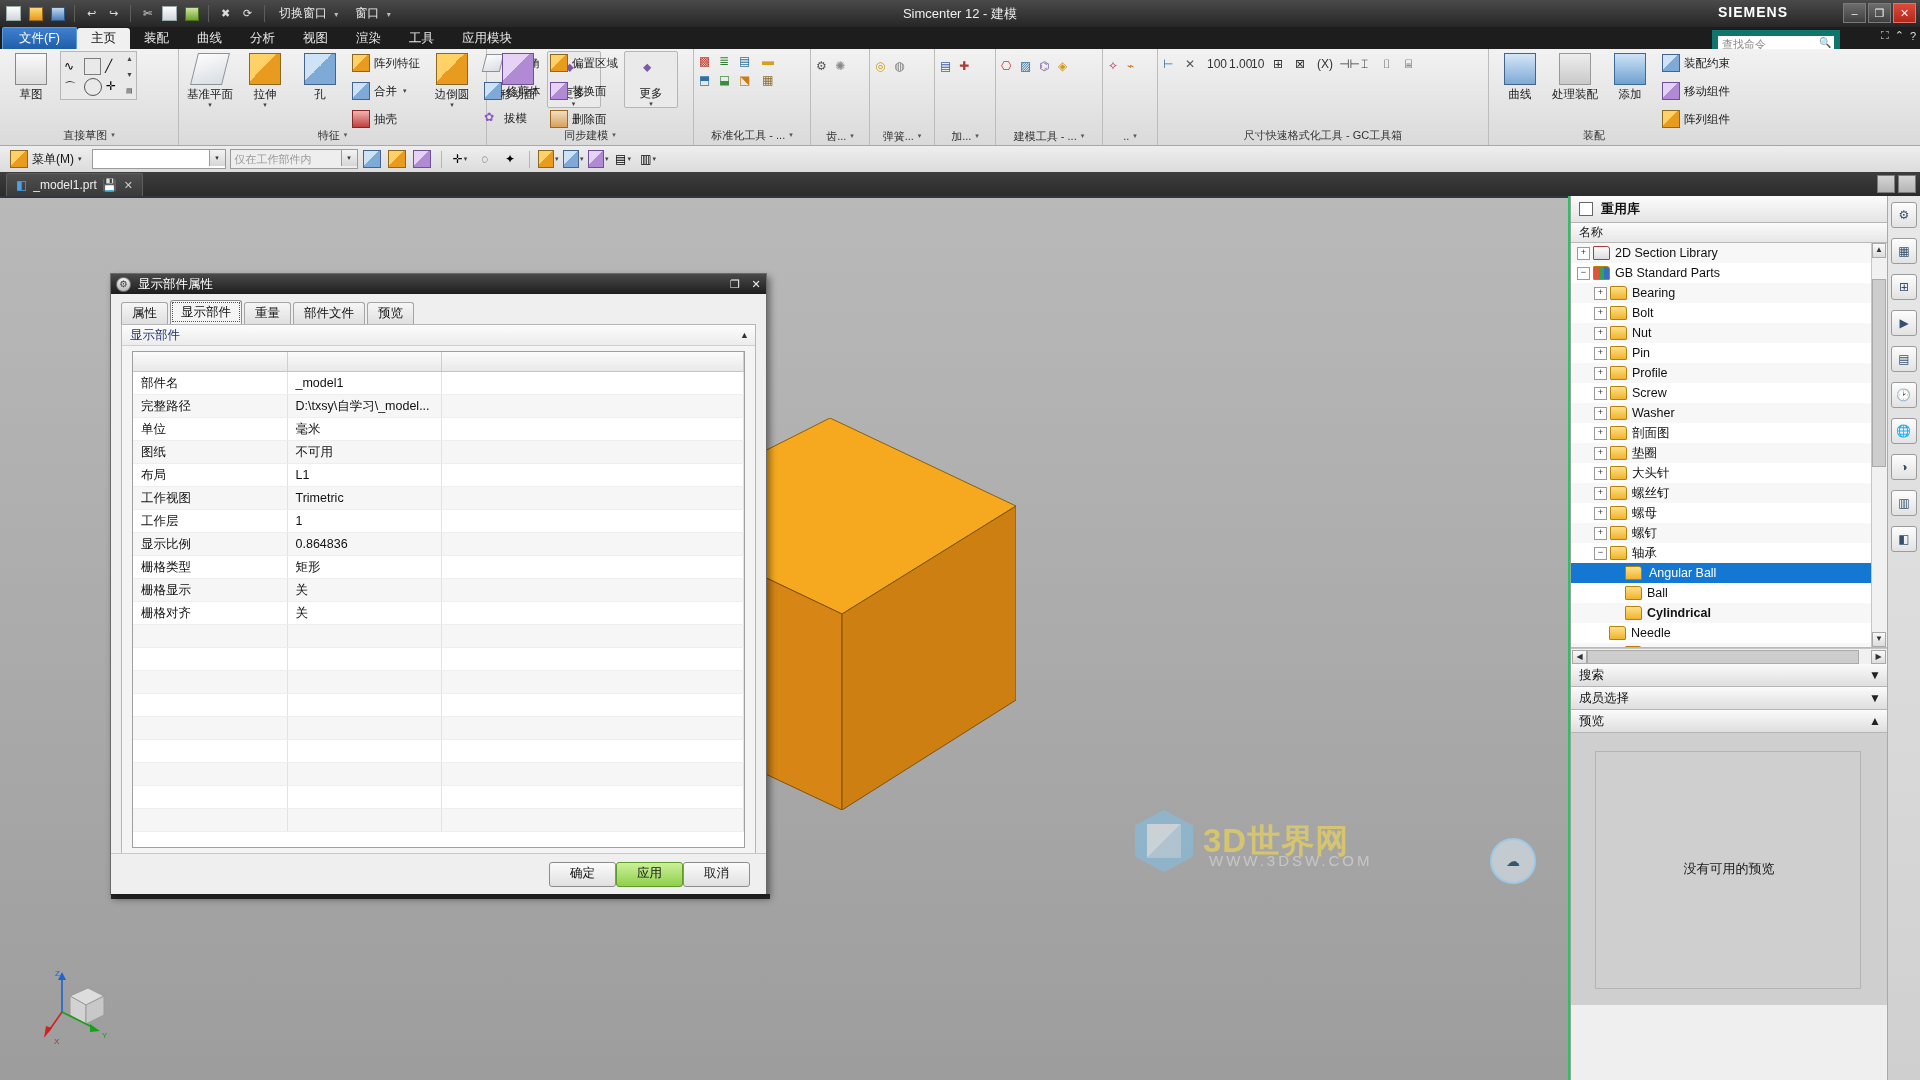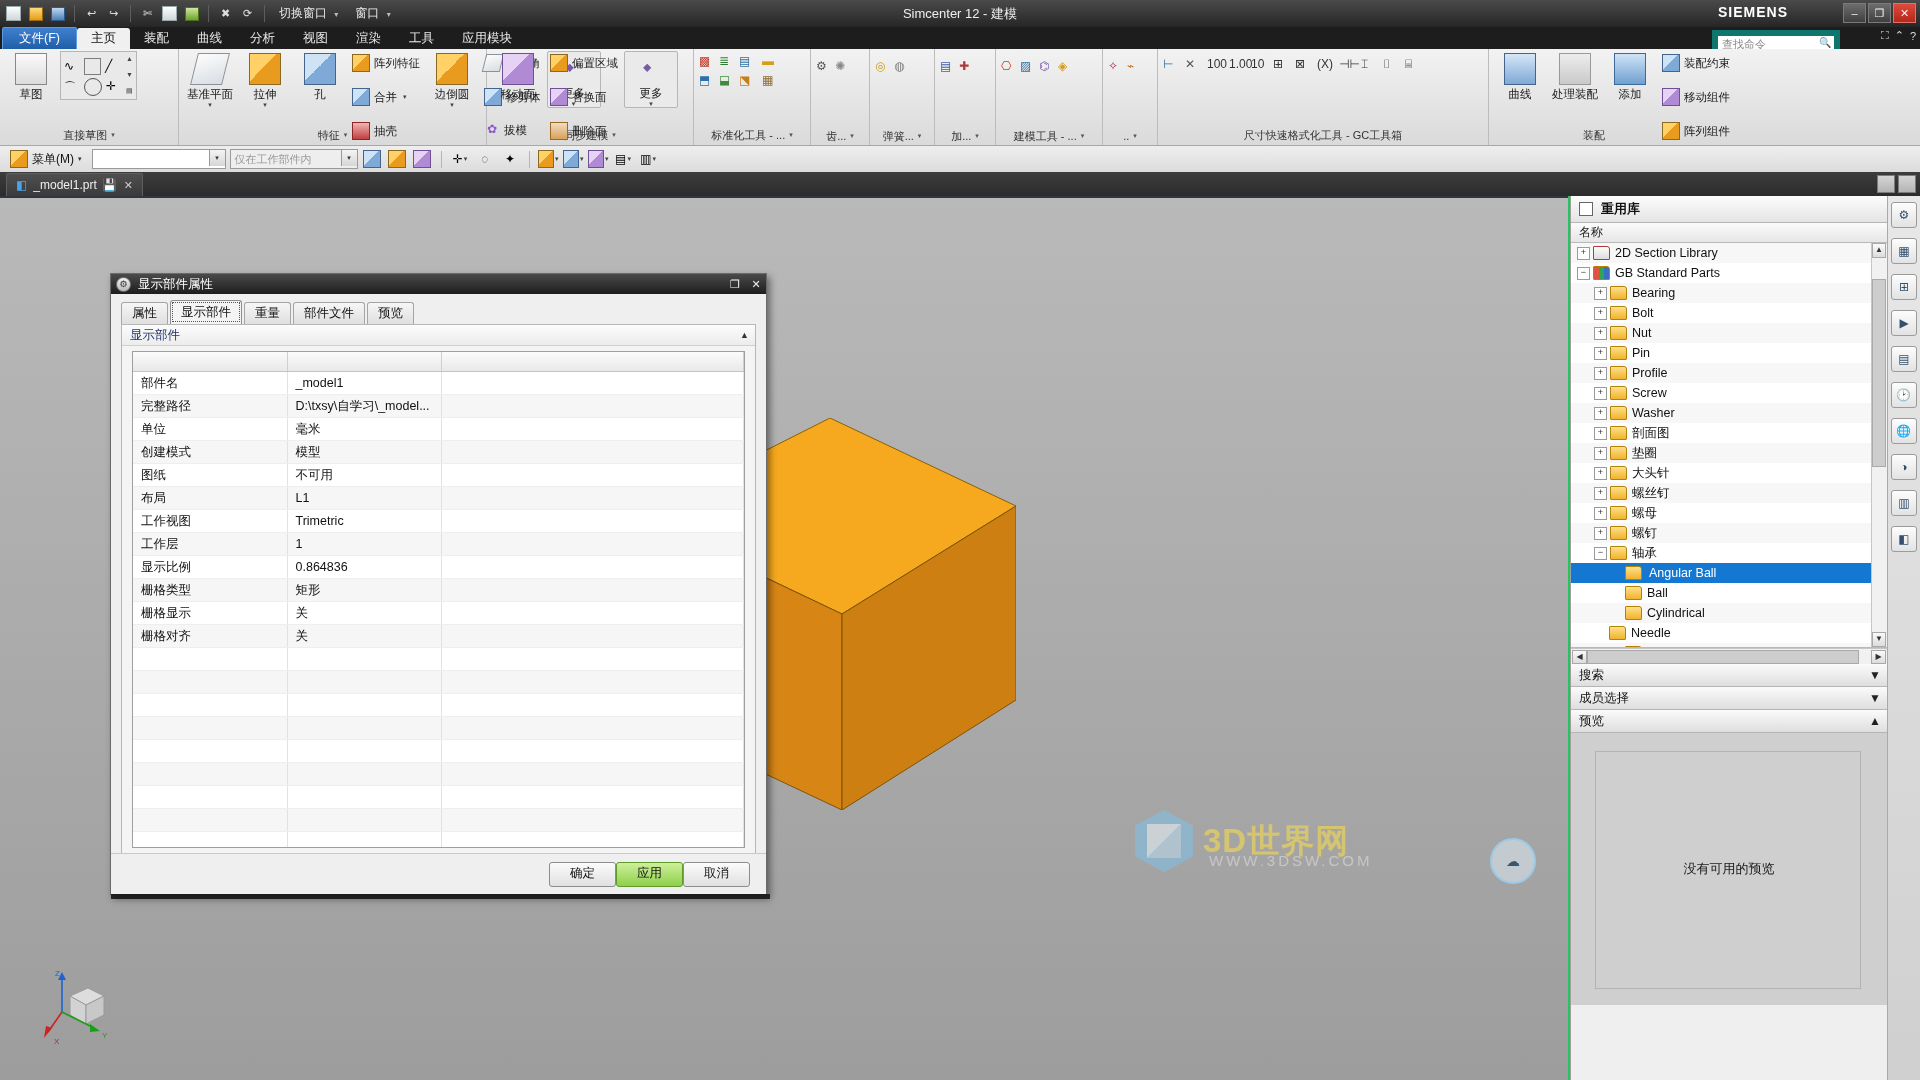--- a/index.html
+++ b/index.html
@@ -57,21 +57,21 @@
   .rgroup{position:relative;display:flex;flex-direction:column;justify-content:space-between;
           padding:2px 5px 0 5px;border-right:1px solid #bcbcbc;}
   .rgroup .items{display:flex;align-items:flex-start;gap:3px;height:72px;}
   .glabel{height:20px;line-height:18px;text-align:center;font-size:11px;color:#333;
           display:flex;align-items:center;justify-content:center;gap:4px;white-space:nowrap;}
   .glabel .caret{font-size:7px;color:#555;}
   .bigbtn{width:auto;min-width:44px;display:flex;flex-direction:column;align-items:center;
           padding:2px 4px 0;}
   .bigbtn .lbl{font-size:11.5px;color:#1a1a1a;margin-top:2px;white-space:nowrap;}
   .bigbtn .caret{font-size:7px;color:#444;line-height:6px;}
-  .smcol{display:flex;flex-direction:column;gap:14px;padding-top:2px;text-align:center;}
+  .smcol{display:flex;flex-direction:column;gap:8px;padding-top:2px;}
   .smbtn{display:flex;align-items:center;gap:4px;padding:1px 3px;}
   .smbtn .lbl{font-size:11.5px;color:#1a1a1a;white-space:nowrap;}
   .smbtn .caret{font-size:7px;color:#444;margin-left:2px;}
   .icogrid{display:flex;flex-direction:column;gap:3px;padding-top:3px;}
   .icorow{display:flex;gap:4px;align-items:center;}
 
   .ic{display:inline-block;position:relative;}
   .ic32{width:30px;height:30px;}
   .ic16{width:16px;height:16px;}
   .cube{background:linear-gradient(135deg,#ffd166 0 45%,#e89b1e 45% 100%);
@@ -761,21 +761,21 @@
             <div class="trow sel" style="padding-left: 40px; text-align: right;">
               <span class="exp" style="border: none; background: transparent;"></span>
               <span class="folder"></span>
               <span style="background: rgb(20, 119, 209); color: rgb(255, 255, 255); padding: 0px 46px 0px 2px;">Angular Ball</span>
             </div>
             <div class="trow" style="padding-left: 40px;">
               <span class="exp" style="border: none; background: transparent;"></span>
               <span class="folder"></span>
               <span>Ball</span>
             </div>
-            <div class="trow" style="padding-left: 40px;">
+            <div class="trow" style="padding-left: 40px; font-weight: bold;">
               <span class="exp" style="border: none; background: transparent;"></span>
               <span class="folder"></span>
               <span>Cylindrical</span>
             </div>
             <div class="trow" style="padding-left: 24px;">
               <span class="exp" style="border: none; background: transparent;"></span>
               <span class="folder"></span>
               <span>Needle</span>
             </div>
             <div class="trow" style="padding-left: 40px;">
@@ -875,25 +875,20 @@
                   <td>完整路径</td>
                   <td>D:\txsy\自学习\_model...</td>
                   <td></td>
                 </tr>
                 <tr>
                   <td>单位</td>
                   <td>毫米</td>
                   <td></td>
                 </tr>
                 <tr>
-                  <td>创建模式</td>
-                  <td>模型</td>
-                  <td></td>
-                </tr>
-                <tr>
                   <td>图纸</td>
                   <td>不可用</td>
                   <td></td>
                 </tr>
                 <tr>
                   <td>布局</td>
                   <td>L1</td>
                   <td></td>
                 </tr>
                 <tr>

